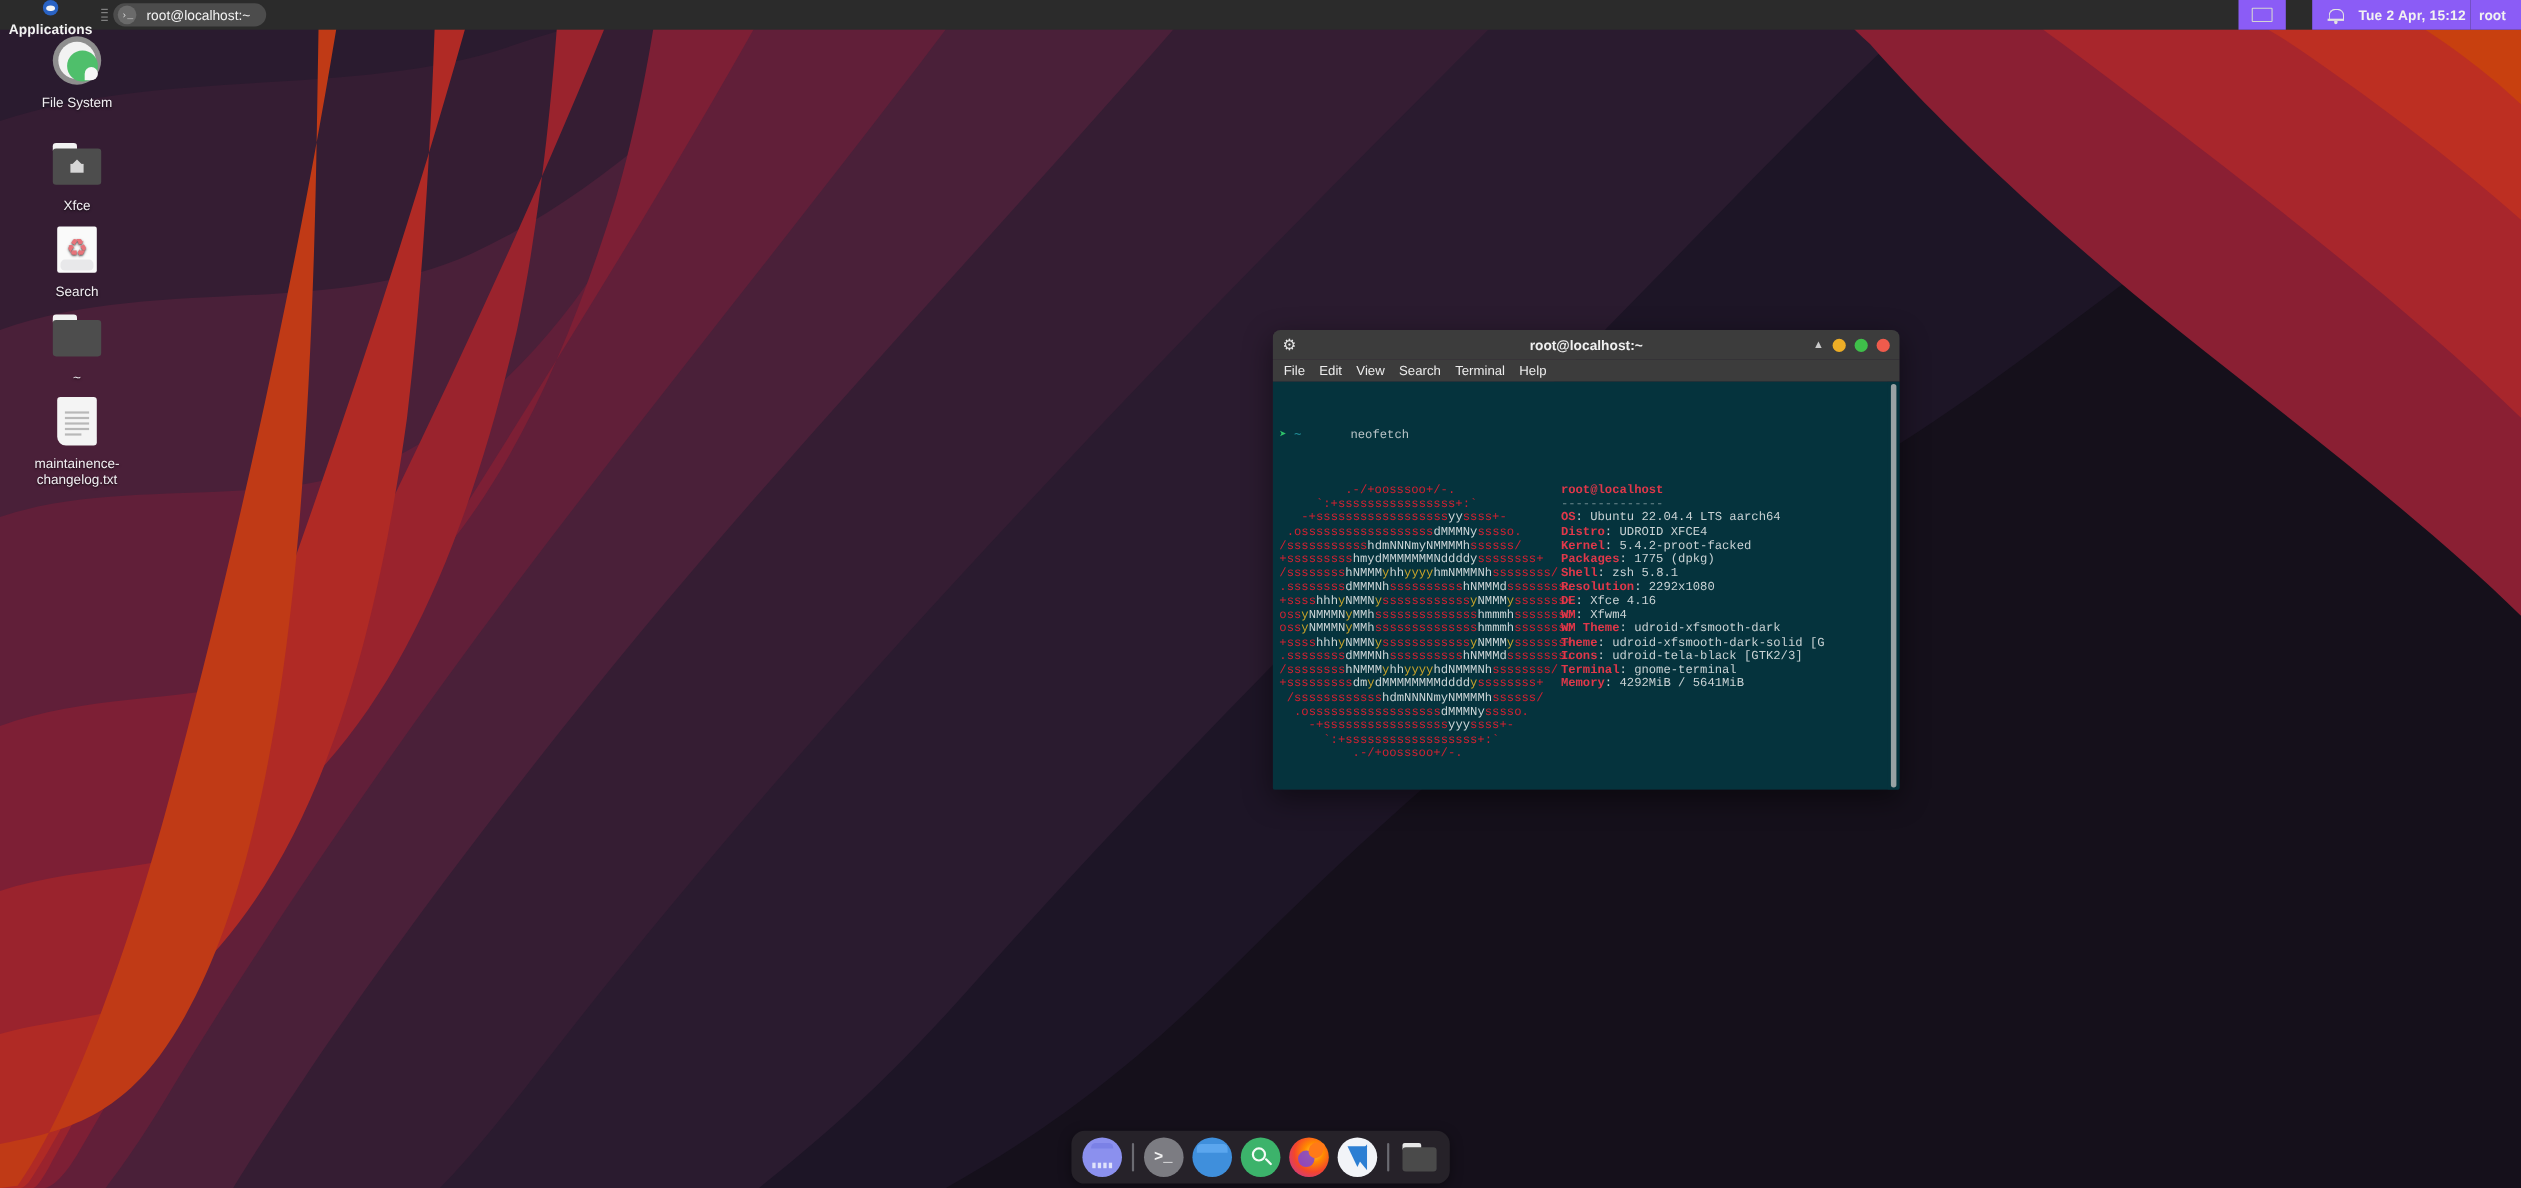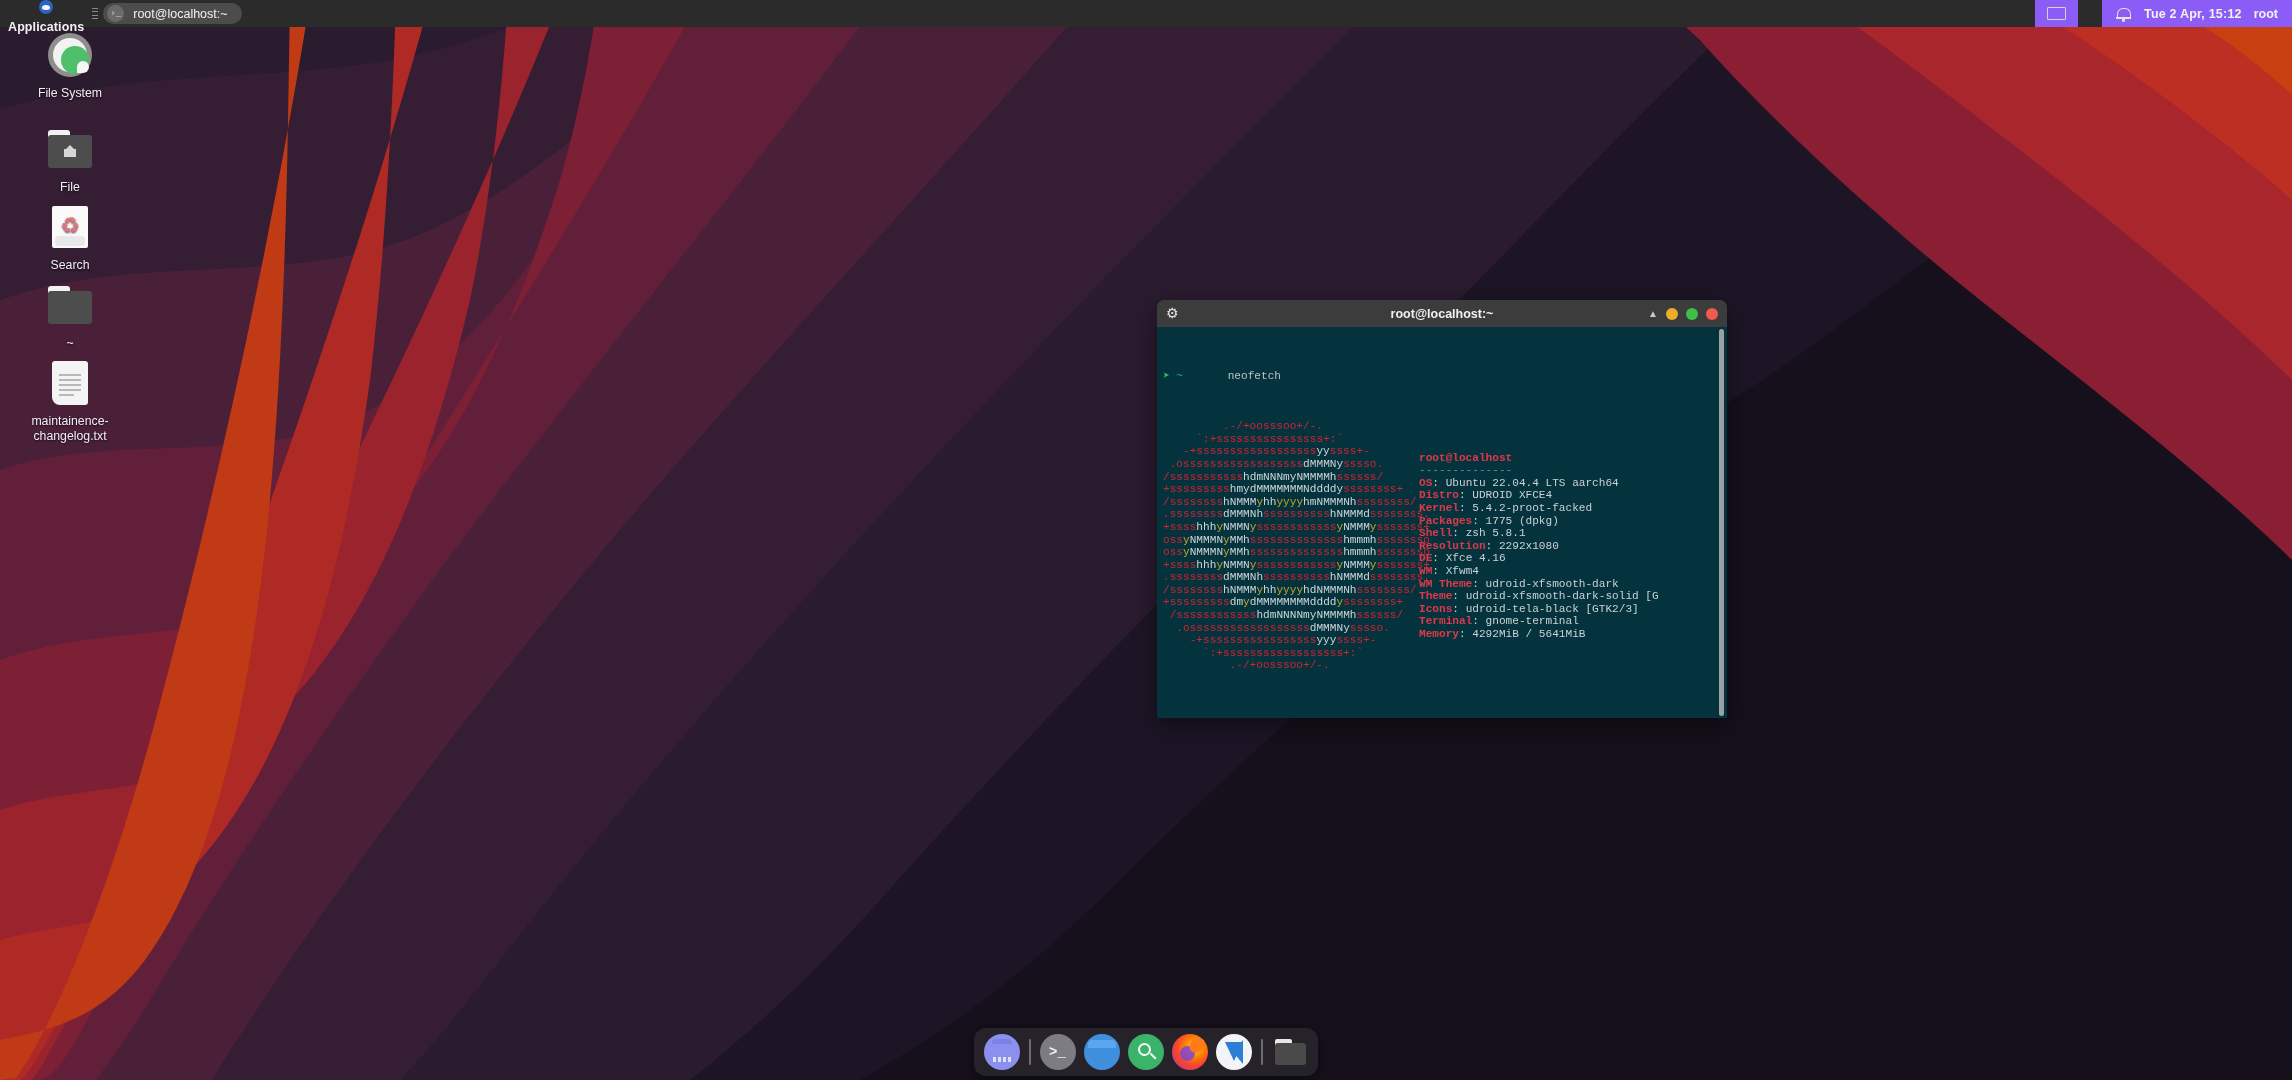--- a/index.html
+++ b/index.html
@@ -202,21 +202,21 @@
   }
   .tw-scroll-track {
     width:11px; background:#05333d; position:relative; flex:none;
   }
   .tw-scroll-thumb {
     position:absolute; left:3px; top:2px; width:5px; bottom:2px;
     background:#98a2a4; border-radius:3px;
   }
 
   
-  .nf-row { display:flex;align-items:center; }
+  .nf-row { display:flex; }
   .nf-art { width:250px; flex:none; }
   .nf-info { flex:1 1 auto; padding-left:6px; }
   .nf-line { height:12.6px; }
   .k { color:#e0384a; font-weight:bold; }
   .v { color:#c9d2d4; }
   .dim { color:#6f8a8f; }
   .art-r { color:#cf2232; }
   .art-w { color:#cdd6d8; }
   .art-y { color:#c8a32a; }
   .prompt-arrow { color:#2fc26a; font-weight:bold; }
@@ -380,21 +380,21 @@
   </div>
 
   <div class="dicon" style="left:14px; top:98px;">
     <div class="glyph">
       <div class="folder">
           <div class="tab"></div>
           <div class="body"></div>
           <div class="home"></div>
         </div>
     </div>
-    <div class="lbl">File</div>
+    <div class="lbl">Xfce</div>
   </div>
 
   <div class="dicon" style="left:14px; top:176px;">
     <div class="glyph">
       <div class="trash">
           <div class="rec">♻</div>
           <div class="paper"></div>
         </div>
     </div>
     <div class="lbl">Search</div>
@@ -431,20 +431,28 @@
     <span class="tw-gear">⚙</span>
     <span class="tw-title">root@localhost:~</span>
     <span class="tw-btns">
       <span class="tw-shade">▲</span>
       <span class="tw-dot tw-min"></span>
       <span class="tw-dot tw-max"></span>
       <span class="tw-dot tw-close"></span>
     </span>
   </div>
 
+  <div class="tw-menubar">
+    <span class="tw-menu">File</span>
+    <span class="tw-menu">Edit</span>
+    <span class="tw-menu">View</span>
+    <span class="tw-menu">Search</span>
+    <span class="tw-menu">Terminal</span>
+    <span class="tw-menu">Help</span>
+  </div>
 
   <div class="tw-body">
     <div class="tw-content">
 
       <div><span class="prompt-arrow">➤</span> <span class="prompt-tilde">~</span> <span class="cmd">neofetch</span></div>
 
       <div class="nf-row">
         <div class="nf-art" id="ascii-art"><div class="nf-line">         <span class="art-r">.</span><span class="art-r">-</span><span class="art-r">/</span><span class="art-r">+</span><span class="art-r">o</span><span class="art-r">o</span><span class="art-r">s</span><span class="art-r">s</span><span class="art-r">s</span><span class="art-r">o</span><span class="art-r">o</span><span class="art-r">+</span><span class="art-r">/</span><span class="art-r">-</span><span class="art-r">.</span></div><div class="nf-line">     <span class="art-r">`</span><span class="art-r">:</span><span class="art-r">+</span><span class="art-r">s</span><span class="art-r">s</span><span class="art-r">s</span><span class="art-r">s</span><span class="art-r">s</span><span class="art-r">s</span><span class="art-r">s</span><span class="art-r">s</span><span class="art-r">s</span><span class="art-r">s</span><span class="art-r">s</span><span class="art-r">s</span><span class="art-r">s</span><span class="art-r">s</span><span class="art-r">s</span><span class="art-r">s</span><span class="art-r">+</span><span class="art-r">:</span><span class="art-r">`</span></div><div class="nf-line">   <span class="art-r">-</span><span class="art-r">+</span><span class="art-r">s</span><span class="art-r">s</span><span class="art-r">s</span><span class="art-r">s</span><span class="art-r">s</span><span class="art-r">s</span><span class="art-r">s</span><span class="art-r">s</span><span class="art-r">s</span><span class="art-r">s</span><span class="art-r">s</span><span class="art-r">s</span><span class="art-r">s</span><span class="art-r">s</span><span class="art-r">s</span><span class="art-r">s</span><span class="art-r">s</span><span class="art-r">s</span><span class="art-w">y</span><span class="art-w">y</span><span class="art-r">s</span><span class="art-r">s</span><span class="art-r">s</span><span class="art-r">s</span><span class="art-r">+</span><span class="art-r">-</span></div><div class="nf-line"> <span class="art-r">.</span><span class="art-r">o</span><span class="art-r">s</span><span class="art-r">s</span><span class="art-r">s</span><span class="art-r">s</span><span class="art-r">s</span><span class="art-r">s</span><span class="art-r">s</span><span class="art-r">s</span><span class="art-r">s</span><span class="art-r">s</span><span class="art-r">s</span><span class="art-r">s</span><span class="art-r">s</span><span class="art-r">s</span><span class="art-r">s</span><span class="art-r">s</span><span class="art-r">s</span><span class="art-r">s</span><span class="art-w">d</span><span class="art-w">M</span><span class="art-w">M</span><span class="art-w">M</span><span class="art-w">N</span><span class="art-w">y</span><span class="art-r">s</span><span class="art-r">s</span><span class="art-r">s</span><span class="art-r">s</span><span class="art-r">o</span><span class="art-r">.</span></div><div class="nf-line"><span class="art-r">/</span><span class="art-r">s</span><span class="art-r">s</span><span class="art-r">s</span><span class="art-r">s</span><span class="art-r">s</span><span class="art-r">s</span><span class="art-r">s</span><span class="art-r">s</span><span class="art-r">s</span><span class="art-r">s</span><span class="art-r">s</span><span class="art-w">h</span><span class="art-w">d</span><span class="art-w">m</span><span class="art-w">N</span><span class="art-w">N</span><span class="art-w">N</span><span class="art-w">m</span><span class="art-w">y</span><span class="art-w">N</span><span class="art-w">M</span><span class="art-w">M</span><span class="art-w">M</span><span class="art-w">M</span><span class="art-w">h</span><span class="art-r">s</span><span class="art-r">s</span><span class="art-r">s</span><span class="art-r">s</span><span class="art-r">s</span><span class="art-r">s</span><span class="art-r">/</span></div><div class="nf-line"><span class="art-r">+</span><span class="art-r">s</span><span class="art-r">s</span><span class="art-r">s</span><span class="art-r">s</span><span class="art-r">s</span><span class="art-r">s</span><span class="art-r">s</span><span class="art-r">s</span><span class="art-r">s</span><span class="art-w">h</span><span class="art-w">m</span><span class="art-w">y</span><span class="art-w">d</span><span class="art-w">M</span><span class="art-w">M</span><span class="art-w">M</span><span class="art-w">M</span><span class="art-w">M</span><span class="art-w">M</span><span class="art-w">M</span><span class="art-w">N</span><span class="art-w">d</span><span class="art-w">d</span><span class="art-w">d</span><span class="art-w">d</span><span class="art-w">y</span><span class="art-r">s</span><span class="art-r">s</span><span class="art-r">s</span><span class="art-r">s</span><span class="art-r">s</span><span class="art-r">s</span><span class="art-r">s</span><span class="art-r">s</span><span class="art-r">+</span></div><div class="nf-line"><span class="art-r">/</span><span class="art-r">s</span><span class="art-r">s</span><span class="art-r">s</span><span class="art-r">s</span><span class="art-r">s</span><span class="art-r">s</span><span class="art-r">s</span><span class="art-r">s</span><span class="art-w">h</span><span class="art-w">N</span><span class="art-w">M</span><span class="art-w">M</span><span class="art-w">M</span><span class="art-y">y</span><span class="art-w">h</span><span class="art-w">h</span><span class="art-y">y</span><span class="art-y">y</span><span class="art-y">y</span><span class="art-y">y</span><span class="art-w">h</span><span class="art-w">m</span><span class="art-w">N</span><span class="art-w">M</span><span class="art-w">M</span><span class="art-w">M</span><span class="art-w">N</span><span class="art-w">h</span><span class="art-r">s</span><span class="art-r">s</span><span class="art-r">s</span><span class="art-r">s</span><span class="art-r">s</span><span class="art-r">s</span><span class="art-r">s</span><span class="art-r">s</span><span class="art-r">/</span></div><div class="nf-line"><span class="art-r">.</span><span class="art-r">s</span><span class="art-r">s</span><span class="art-r">s</span><span class="art-r">s</span><span class="art-r">s</span><span class="art-r">s</span><span class="art-r">s</span><span class="art-r">s</span><span class="art-w">d</span><span class="art-w">M</span><span class="art-w">M</span><span class="art-w">M</span><span class="art-w">N</span><span class="art-w">h</span><span class="art-r">s</span><span class="art-r">s</span><span class="art-r">s</span><span class="art-r">s</span><span class="art-r">s</span><span class="art-r">s</span><span class="art-r">s</span><span class="art-r">s</span><span class="art-r">s</span><span class="art-r">s</span><span class="art-w">h</span><span class="art-w">N</span><span class="art-w">M</span><span class="art-w">M</span><span class="art-w">M</span><span class="art-w">d</span><span class="art-r">s</span><span class="art-r">s</span><span class="art-r">s</span><span class="art-r">s</span><span class="art-r">s</span><span class="art-r">s</span><span class="art-r">s</span><span class="art-r">s</span><span class="art-r">.</span></div><div class="nf-line"><span class="art-r">+</span><span class="art-r">s</span><span class="art-r">s</span><span class="art-r">s</span><span class="art-r">s</span><span class="art-w">h</span><span class="art-w">h</span><span class="art-w">h</span><span class="art-y">y</span><span class="art-w">N</span><span class="art-w">M</span><span class="art-w">M</span><span class="art-w">N</span><span class="art-y">y</span><span class="art-r">s</span><span class="art-r">s</span><span class="art-r">s</span><span class="art-r">s</span><span class="art-r">s</span><span class="art-r">s</span><span class="art-r">s</span><span class="art-r">s</span><span class="art-r">s</span><span class="art-r">s</span><span class="art-r">s</span><span class="art-r">s</span><span class="art-y">y</span><span class="art-w">N</span><span class="art-w">M</span><span class="art-w">M</span><span class="art-w">M</span><span class="art-y">y</span><span class="art-r">s</span><span class="art-r">s</span><span class="art-r">s</span><span class="art-r">s</span><span class="art-r">s</span><span class="art-r">s</span><span class="art-r">s</span><span class="art-r">+</span></div><div class="nf-line"><span class="art-r">o</span><span class="art-r">s</span><span class="art-r">s</span><span class="art-y">y</span><span class="art-w">N</span><span class="art-w">M</span><span class="art-w">M</span><span class="art-w">M</span><span class="art-w">N</span><span class="art-y">y</span><span class="art-w">M</span><span class="art-w">M</span><span class="art-w">h</span><span class="art-r">s</span><span class="art-r">s</span><span class="art-r">s</span><span class="art-r">s</span><span class="art-r">s</span><span class="art-r">s</span><span class="art-r">s</span><span class="art-r">s</span><span class="art-r">s</span><span class="art-r">s</span><span class="art-r">s</span><span class="art-r">s</span><span class="art-r">s</span><span class="art-r">s</span><span class="art-w">h</span><span class="art-w">m</span><span class="art-w">m</span><span class="art-w">m</span><span class="art-w">h</span><span class="art-r">s</span><span class="art-r">s</span><span class="art-r">s</span><span class="art-r">s</span><span class="art-r">s</span><span class="art-r">s</span><span class="art-r">s</span><span class="art-r">o</span></div><div class="nf-line"><span class="art-r">o</span><span class="art-r">s</span><span class="art-r">s</span><span class="art-y">y</span><span class="art-w">N</span><span class="art-w">M</span><span class="art-w">M</span><span class="art-w">M</span><span class="art-w">N</span><span class="art-y">y</span><span class="art-w">M</span><span class="art-w">M</span><span class="art-w">h</span><span class="art-r">s</span><span class="art-r">s</span><span class="art-r">s</span><span class="art-r">s</span><span class="art-r">s</span><span class="art-r">s</span><span class="art-r">s</span><span class="art-r">s</span><span class="art-r">s</span><span class="art-r">s</span><span class="art-r">s</span><span class="art-r">s</span><span class="art-r">s</span><span class="art-r">s</span><span class="art-w">h</span><span class="art-w">m</span><span class="art-w">m</span><span class="art-w">m</span><span class="art-w">h</span><span class="art-r">s</span><span class="art-r">s</span><span class="art-r">s</span><span class="art-r">s</span><span class="art-r">s</span><span class="art-r">s</span><span class="art-r">s</span><span class="art-r">o</span></div><div class="nf-line"><span class="art-r">+</span><span class="art-r">s</span><span class="art-r">s</span><span class="art-r">s</span><span class="art-r">s</span><span class="art-w">h</span><span class="art-w">h</span><span class="art-w">h</span><span class="art-y">y</span><span class="art-w">N</span><span class="art-w">M</span><span class="art-w">M</span><span class="art-w">N</span><span class="art-y">y</span><span class="art-r">s</span><span class="art-r">s</span><span class="art-r">s</span><span class="art-r">s</span><span class="art-r">s</span><span class="art-r">s</span><span class="art-r">s</span><span class="art-r">s</span><span class="art-r">s</span><span class="art-r">s</span><span class="art-r">s</span><span class="art-r">s</span><span class="art-y">y</span><span class="art-w">N</span><span class="art-w">M</span><span class="art-w">M</span><span class="art-w">M</span><span class="art-y">y</span><span class="art-r">s</span><span class="art-r">s</span><span class="art-r">s</span><span class="art-r">s</span><span class="art-r">s</span><span class="art-r">s</span><span class="art-r">s</span><span class="art-r">+</span></div><div class="nf-line"><span class="art-r">.</span><span class="art-r">s</span><span class="art-r">s</span><span class="art-r">s</span><span class="art-r">s</span><span class="art-r">s</span><span class="art-r">s</span><span class="art-r">s</span><span class="art-r">s</span><span class="art-w">d</span><span class="art-w">M</span><span class="art-w">M</span><span class="art-w">M</span><span class="art-w">N</span><span class="art-w">h</span><span class="art-r">s</span><span class="art-r">s</span><span class="art-r">s</span><span class="art-r">s</span><span class="art-r">s</span><span class="art-r">s</span><span class="art-r">s</span><span class="art-r">s</span><span class="art-r">s</span><span class="art-r">s</span><span class="art-w">h</span><span class="art-w">N</span><span class="art-w">M</span><span class="art-w">M</span><span class="art-w">M</span><span class="art-w">d</span><span class="art-r">s</span><span class="art-r">s</span><span class="art-r">s</span><span class="art-r">s</span><span class="art-r">s</span><span class="art-r">s</span><span class="art-r">s</span><span class="art-r">s</span><span class="art-r">.</span></div><div class="nf-line"><span class="art-r">/</span><span class="art-r">s</span><span class="art-r">s</span><span class="art-r">s</span><span class="art-r">s</span><span class="art-r">s</span><span class="art-r">s</span><span class="art-r">s</span><span class="art-r">s</span><span class="art-w">h</span><span class="art-w">N</span><span class="art-w">M</span><span class="art-w">M</span><span class="art-w">M</span><span class="art-y">y</span><span class="art-w">h</span><span class="art-w">h</span><span class="art-y">y</span><span class="art-y">y</span><span class="art-y">y</span><span class="art-y">y</span><span class="art-w">h</span><span class="art-w">d</span><span class="art-w">N</span><span class="art-w">M</span><span class="art-w">M</span><span class="art-w">M</span><span class="art-w">N</span><span class="art-w">h</span><span class="art-r">s</span><span class="art-r">s</span><span class="art-r">s</span><span class="art-r">s</span><span class="art-r">s</span><span class="art-r">s</span><span class="art-r">s</span><span class="art-r">s</span><span class="art-r">/</span></div><div class="nf-line"><span class="art-r">+</span><span class="art-r">s</span><span class="art-r">s</span><span class="art-r">s</span><span class="art-r">s</span><span class="art-r">s</span><span class="art-r">s</span><span class="art-r">s</span><span class="art-r">s</span><span class="art-r">s</span><span class="art-w">d</span><span class="art-w">m</span><span class="art-y">y</span><span class="art-w">d</span><span class="art-w">M</span><span class="art-w">M</span><span class="art-w">M</span><span class="art-w">M</span><span class="art-w">M</span><span class="art-w">M</span><span class="art-w">M</span><span class="art-w">M</span><span class="art-w">d</span><span class="art-w">d</span><span class="art-w">d</span><span class="art-w">d</span><span class="art-y">y</span><span class="art-r">s</span><span class="art-r">s</span><span class="art-r">s</span><span class="art-r">s</span><span class="art-r">s</span><span class="art-r">s</span><span class="art-r">s</span><span class="art-r">s</span><span class="art-r">+</span></div><div class="nf-line"> <span class="art-r">/</span><span class="art-r">s</span><span class="art-r">s</span><span class="art-r">s</span><span class="art-r">s</span><span class="art-r">s</span><span class="art-r">s</span><span class="art-r">s</span><span class="art-r">s</span><span class="art-r">s</span><span class="art-r">s</span><span class="art-r">s</span><span class="art-r">s</span><span class="art-w">h</span><span class="art-w">d</span><span class="art-w">m</span><span class="art-w">N</span><span class="art-w">N</span><span class="art-w">N</span><span class="art-w">N</span><span class="art-w">m</span><span class="art-w">y</span><span class="art-w">N</span><span class="art-w">M</span><span class="art-w">M</span><span class="art-w">M</span><span class="art-w">M</span><span class="art-w">h</span><span class="art-r">s</span><span class="art-r">s</span><span class="art-r">s</span><span class="art-r">s</span><span class="art-r">s</span><span class="art-r">s</span><span class="art-r">/</span></div><div class="nf-line">  <span class="art-r">.</span><span class="art-r">o</span><span class="art-r">s</span><span class="art-r">s</span><span class="art-r">s</span><span class="art-r">s</span><span class="art-r">s</span><span class="art-r">s</span><span class="art-r">s</span><span class="art-r">s</span><span class="art-r">s</span><span class="art-r">s</span><span class="art-r">s</span><span class="art-r">s</span><span class="art-r">s</span><span class="art-r">s</span><span class="art-r">s</span><span class="art-r">s</span><span class="art-r">s</span><span class="art-r">s</span><span class="art-w">d</span><span class="art-w">M</span><span class="art-w">M</span><span class="art-w">M</span><span class="art-w">N</span><span class="art-w">y</span><span class="art-r">s</span><span class="art-r">s</span><span class="art-r">s</span><span class="art-r">s</span><span class="art-r">o</span><span class="art-r">.</span></div><div class="nf-line">    <span class="art-r">-</span><span class="art-r">+</span><span class="art-r">s</span><span class="art-r">s</span><span class="art-r">s</span><span class="art-r">s</span><span class="art-r">s</span><span class="art-r">s</span><span class="art-r">s</span><span class="art-r">s</span><span class="art-r">s</span><span class="art-r">s</span><span class="art-r">s</span><span class="art-r">s</span><span class="art-r">s</span><span class="art-r">s</span><span class="art-r">s</span><span class="art-r">s</span><span class="art-r">s</span><span class="art-w">y</span><span class="art-w">y</span><span class="art-w">y</span><span class="art-r">s</span><span class="art-r">s</span><span class="art-r">s</span><span class="art-r">s</span><span class="art-r">+</span><span class="art-r">-</span></div><div class="nf-line">      <span class="art-r">`</span><span class="art-r">:</span><span class="art-r">+</span><span class="art-r">s</span><span class="art-r">s</span><span class="art-r">s</span><span class="art-r">s</span><span class="art-r">s</span><span class="art-r">s</span><span class="art-r">s</span><span class="art-r">s</span><span class="art-r">s</span><span class="art-r">s</span><span class="art-r">s</span><span class="art-r">s</span><span class="art-r">s</span><span class="art-r">s</span><span class="art-r">s</span><span class="art-r">s</span><span class="art-r">s</span><span class="art-r">s</span><span class="art-r">+</span><span class="art-r">:</span><span class="art-r">`</span></div><div class="nf-line">          <span class="art-r">.</span><span class="art-r">-</span><span class="art-r">/</span><span class="art-r">+</span><span class="art-r">o</span><span class="art-r">o</span><span class="art-r">s</span><span class="art-r">s</span><span class="art-r">s</span><span class="art-r">o</span><span class="art-r">o</span><span class="art-r">+</span><span class="art-r">/</span><span class="art-r">-</span><span class="art-r">.</span></div></div>
         <div class="nf-info" id="nf-info"><div class="nf-line"><span class="k">root@localhost</span></div><div class="nf-line dim">--------------</div><div class="nf-line"><span class="k">OS</span><span class="v">: </span><span class="v">Ubuntu 22.04.4 LTS aarch64</span></div><div class="nf-line"><span class="k">Distro</span><span class="v">: </span><span class="v">UDROID XFCE4</span></div><div class="nf-line"><span class="k">Kernel</span><span class="v">: </span><span class="v">5.4.2-proot-facked</span></div><div class="nf-line"><span class="k">Packages</span><span class="v">: </span><span class="v">1775 (dpkg)</span></div><div class="nf-line"><span class="k">Shell</span><span class="v">: </span><span class="v">zsh 5.8.1</span></div><div class="nf-line"><span class="k">Resolution</span><span class="v">: </span><span class="v">2292x1080</span></div><div class="nf-line"><span class="k">DE</span><span class="v">: </span><span class="v">Xfce 4.16</span></div><div class="nf-line"><span class="k">WM</span><span class="v">: </span><span class="v">Xfwm4</span></div><div class="nf-line"><span class="k">WM Theme</span><span class="v">: </span><span class="v">udroid-xfsmooth-dark</span></div><div class="nf-line"><span class="k">Theme</span><span class="v">: </span><span class="v">udroid-xfsmooth-dark-solid [G</span></div><div class="nf-line"><span class="k">Icons</span><span class="v">: </span><span class="v">udroid-tela-black [GTK2/3]</span></div><div class="nf-line"><span class="k">Terminal</span><span class="v">: </span><span class="v">gnome-terminal</span></div><div class="nf-line"><span class="k">Memory</span><span class="v">: </span><span class="v">4292MiB / 5641MiB</span></div></div>
       </div>

